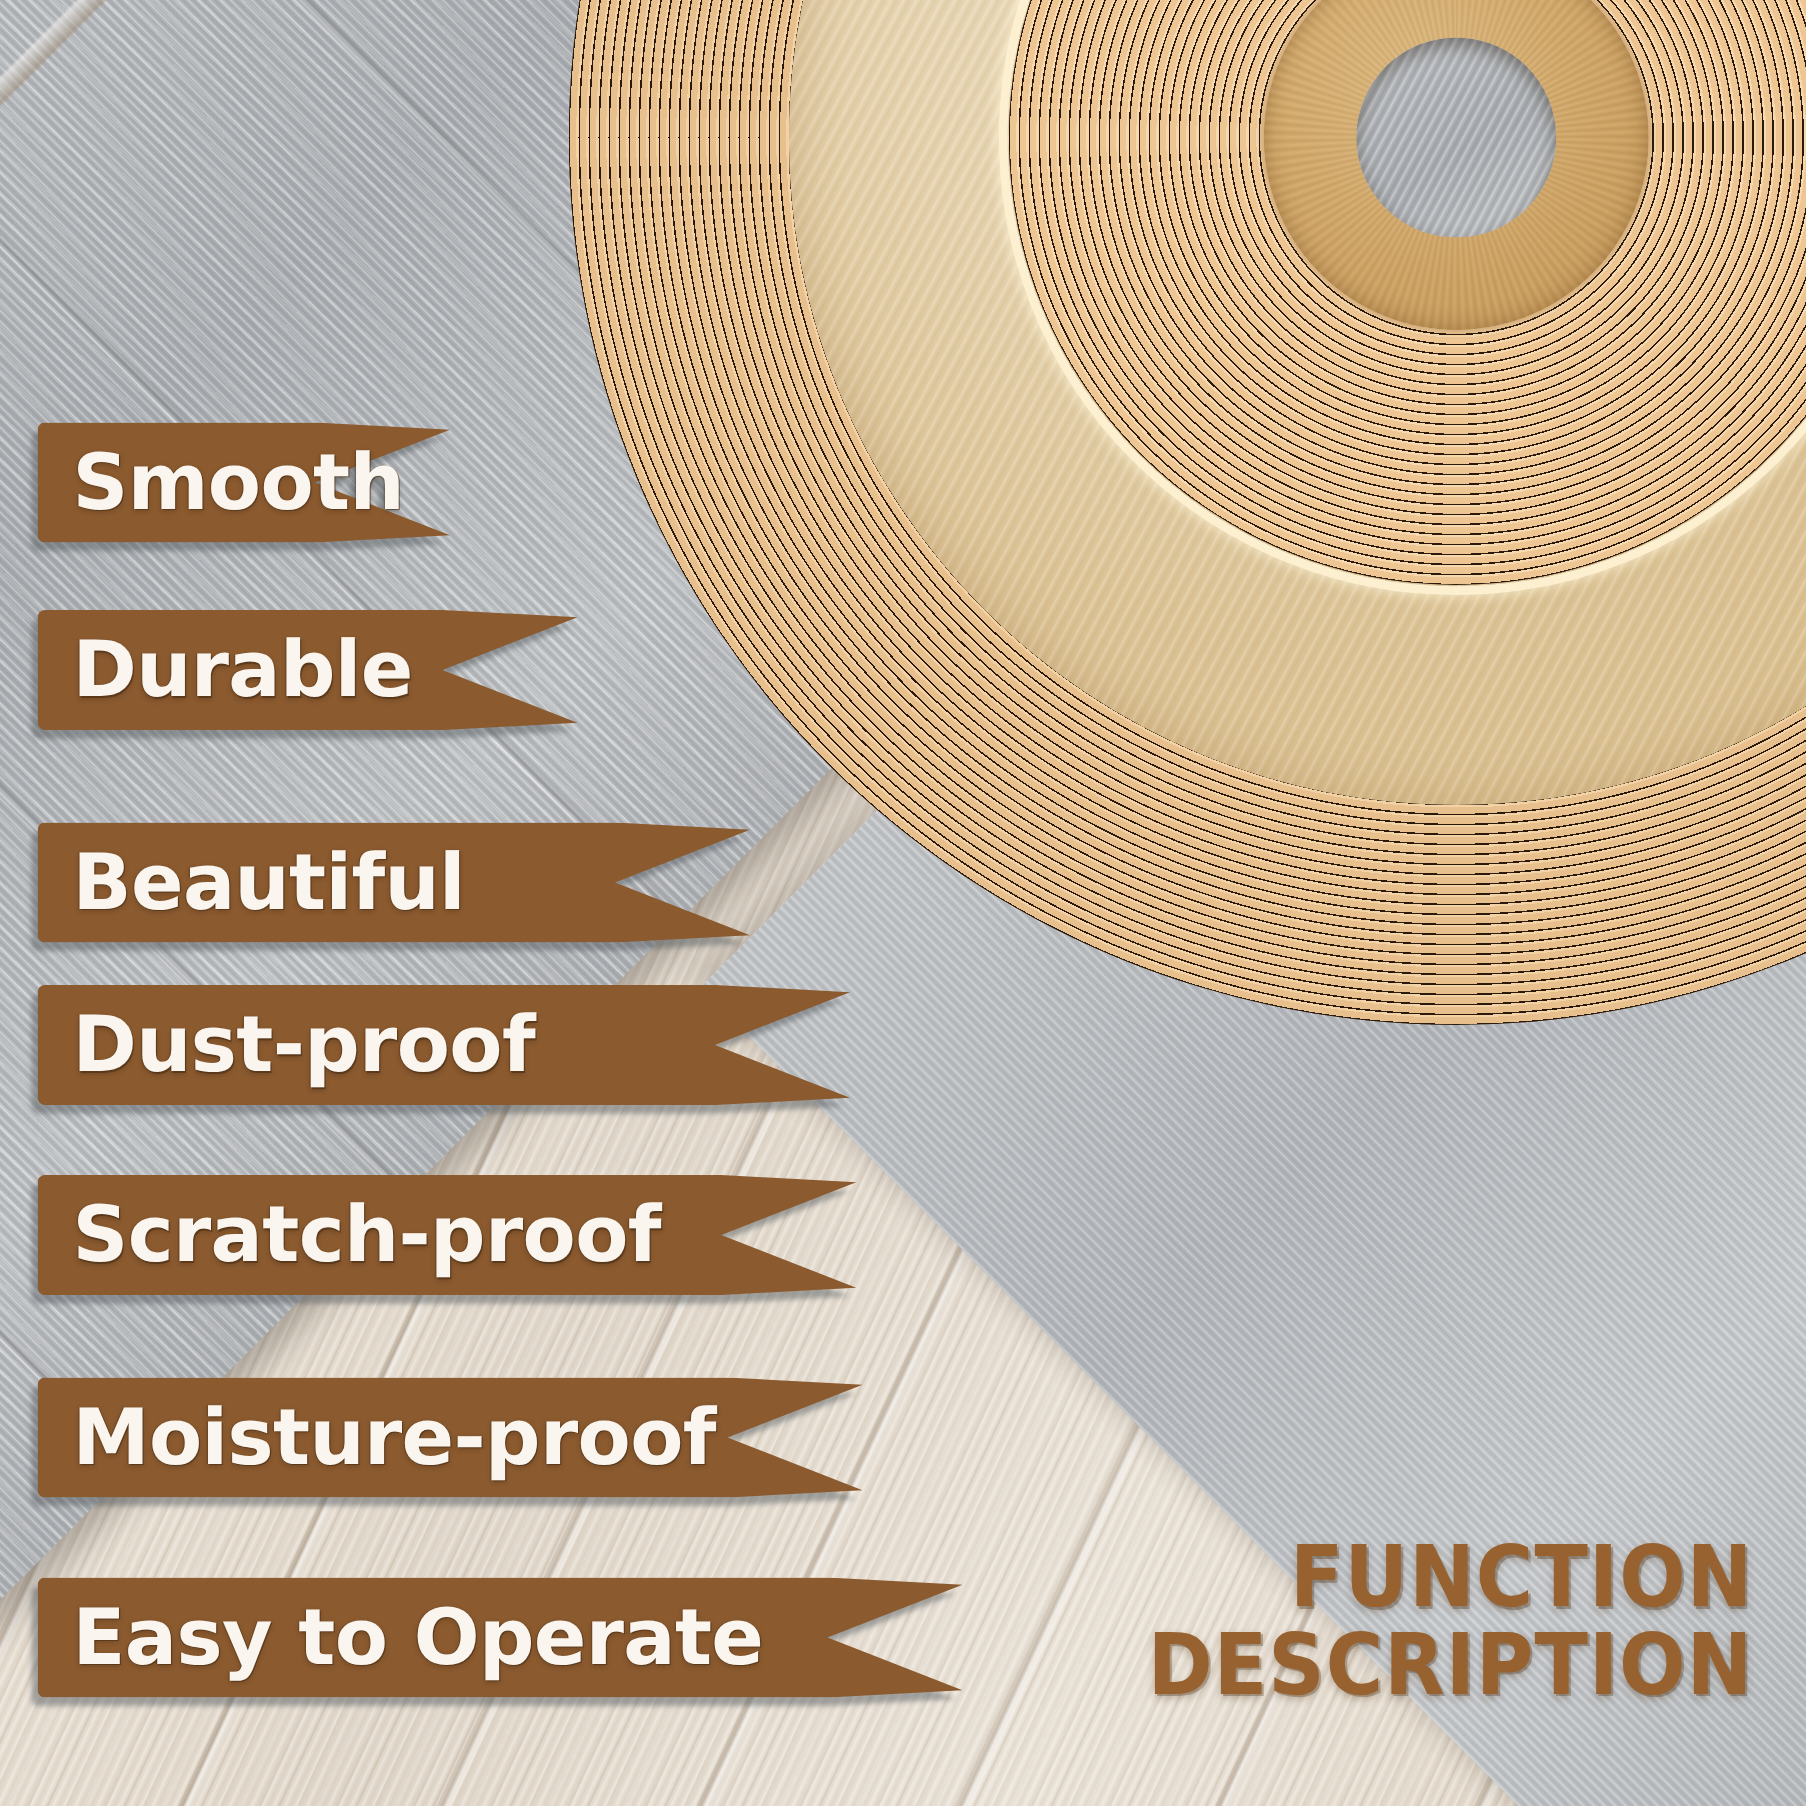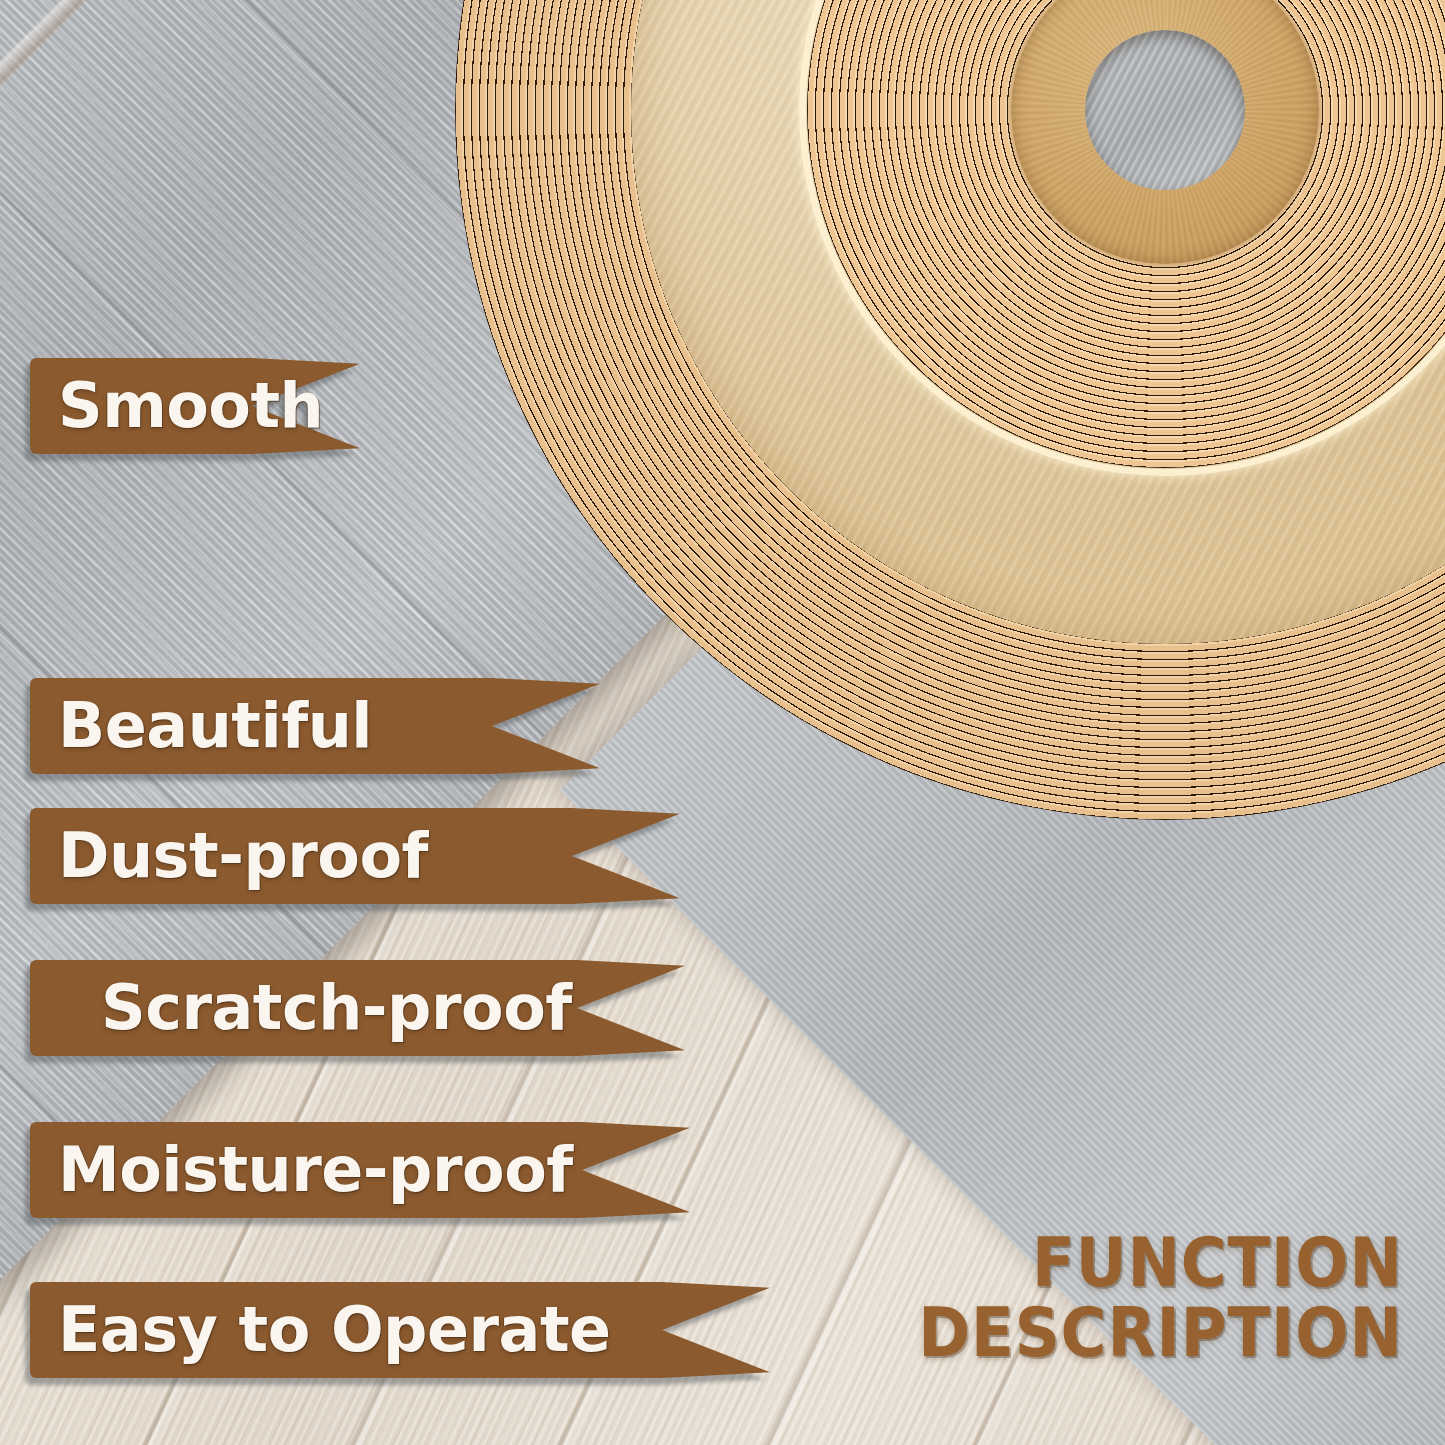--- a/index.html
+++ b/index.html
@@ -187,21 +187,20 @@
     position:absolute;
     left:0; top:0;
     width:100%; height:100%;
   }
   .banner {
     position:absolute;
     left:30px;
     height:96px;
     display:flex; align-items:center;
     filter: drop-shadow(-5px 7px 2px rgba(90,95,100,.50));
-    margin-top: 20px;
   }
   .banner-shape {
     position:absolute; inset:0;
     background:#8b5a2f;
     clip-path: polygon(
       0% 0%,
       calc(100% - 108px) 0%,
       100% 6%,
       calc(100% - 108px) 50%,
       100% 94%,
@@ -268,32 +267,36 @@
     <div class="roll-layer roll-hole"></div>
   </div>
 
   <div class="banners">
 
     <div class="banner" style="top:338px;width:330px;">
       <div class="banner-shape"></div>
       <span class="banner-label">Smooth</span>
     </div>
 
+    <div class="banner" style="top:488px;width:432px;">
+      <div class="banner-shape"></div>
+      <span class="banner-label">Durable</span>
+    </div>
 
     <div class="banner" style="top:658px;width:570px;">
       <div class="banner-shape"></div>
       <span class="banner-label">Beautiful</span>
     </div>
 
     <div class="banner" style="top:788px;width:650px;text-align:center;">
       <div class="banner-shape"></div>
       <span class="banner-label">Dust-proof</span>
     </div>
 
-    <div class="banner" style="top:940px;width:655px;padding-left:43px;">
+    <div class="banner" style="top:940px;width:655px;">
       <div class="banner-shape"></div>
       <span class="banner-label">Scratch-proof</span>
     </div>
 
     <div class="banner" style="top:1102px;width:660px;">
       <div class="banner-shape"></div>
       <span class="banner-label">Moisture-proof</span>
     </div>
 
     <div class="banner" style="top:1262px;width:740px;">

